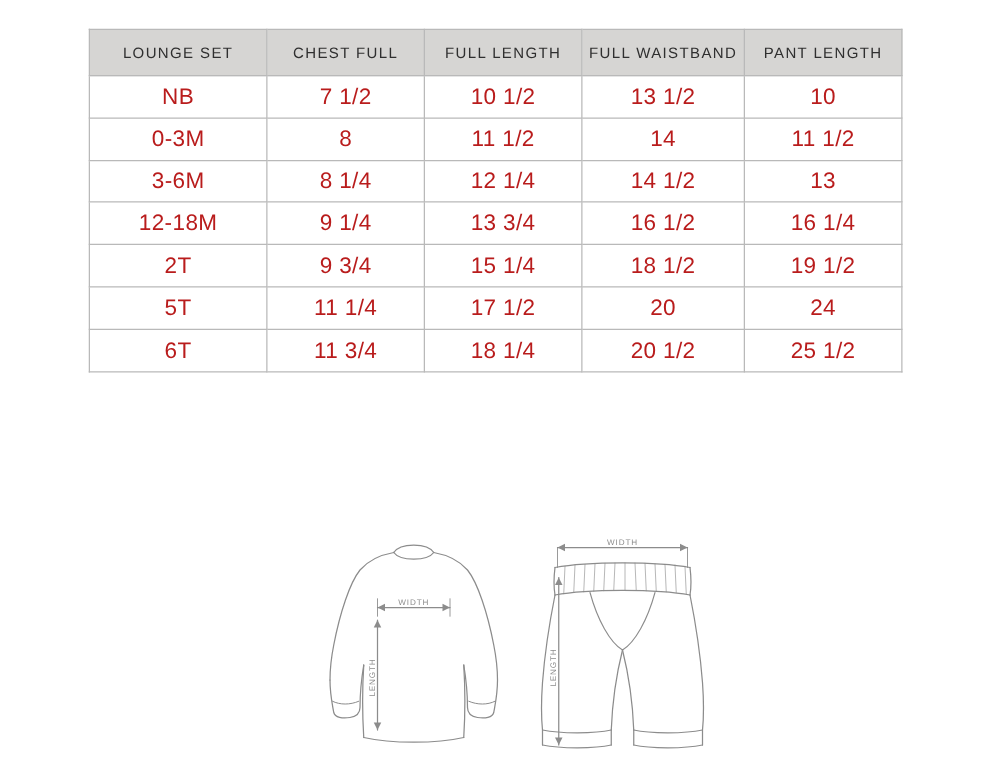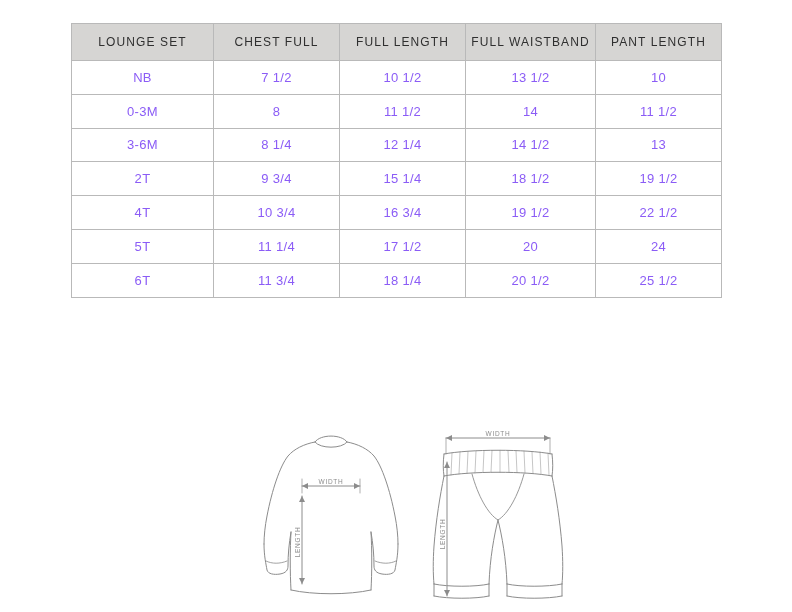--- a/index.html
+++ b/index.html
@@ -27,24 +27,24 @@
     width: 650px;
     border-collapse: collapse;
     table-layout: fixed;
   }
   table.size-chart th,
   table.size-chart td {
     border: 1px solid #b9b9b9;
     height: 32.8px;
     text-align: center;
     vertical-align: middle;
-    font-size: 13px;
+    font-size: 18px;
     font-weight: normal;
     letter-spacing: 0.3px;
-    color: #8b5cf6;
+    color: #b91c1c;
     padding: 0;
   }
   table.size-chart thead th {
     background: #d6d5d3;
     color: #2f2f2f;
     letter-spacing: 1.1px;
     font-size: 12px;
     height: 36px;
   }
   table.size-chart thead th.col-size {
@@ -106,32 +106,32 @@
         <td>11 1/2</td>
       </tr>
       <tr>
         <td>3-6M</td>
         <td>8 1/4</td>
         <td>12 1/4</td>
         <td>14 1/2</td>
         <td>13</td>
       </tr>
       <tr>
+        <td>12-18M</td>
+        <td>9 1/4</td>
+        <td>13 3/4</td>
+        <td>16 1/2</td>
+        <td>16 1/4</td>
+      </tr>
+      <tr>
         <td>2T</td>
         <td>9 3/4</td>
         <td>15 1/4</td>
         <td>18 1/2</td>
         <td>19 1/2</td>
-      </tr>
-      <tr>
-        <td>4T</td>
-        <td>10 3/4</td>
-        <td>16 3/4</td>
-        <td>19 1/2</td>
-        <td>22 1/2</td>
       </tr>
       <tr>
         <td>5T</td>
         <td>11 1/4</td>
         <td>17 1/2</td>
         <td>20</td>
         <td>24</td>
       </tr>
       <tr>
         <td>6T</td>

